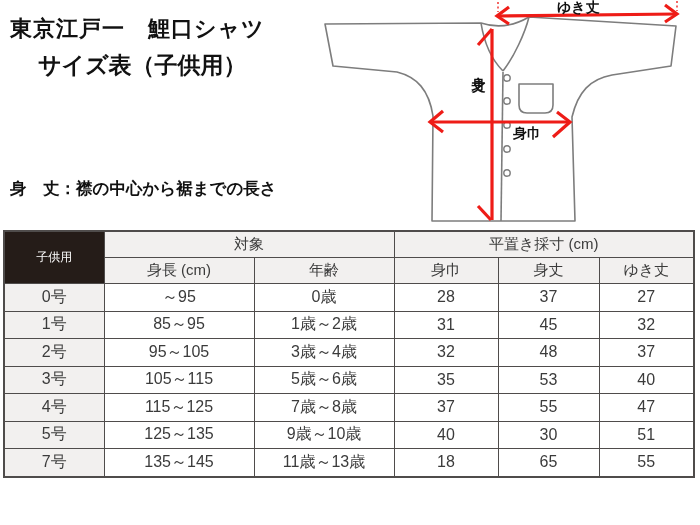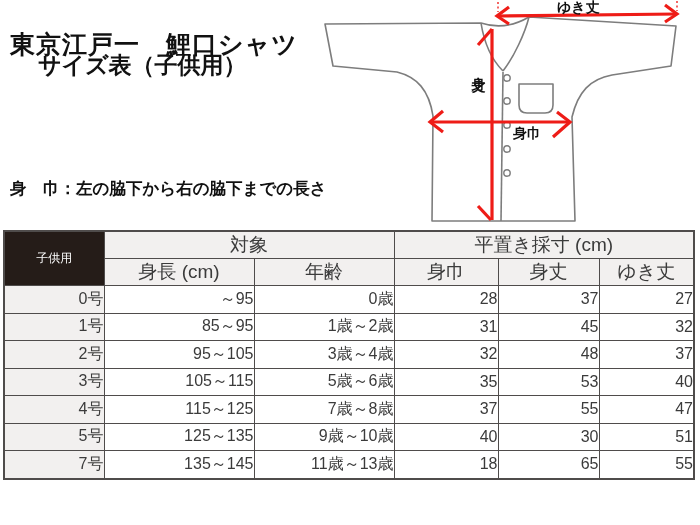--- a/index.html
+++ b/index.html
@@ -2,22 +2,22 @@
 <html><head>
 <meta charset="utf-8">
 <style>
   html,body{margin:0;padding:0;}
   body{
     width:700px;height:525px;position:relative;background:#ffffff;
     font-family:"Liberation Sans","DejaVu Sans",sans-serif;color:#111;
     overflow:hidden;
   }
   .title{
-    position:absolute;left:10px;top:28px;
-    font-size:25px;font-weight:bold;letter-spacing:1px;white-space:pre;
+    position:absolute;left:10px;top:14px;
+    font-size:22px;font-weight:bold;letter-spacing:1px;white-space:pre;
   }
   .subtitle{
     position:absolute;left:38px;top:50px;
     font-size:23px;font-weight:bold;white-space:pre;
   }
   .defs{
     position:absolute;left:10px;top:121px;
     font-size:16.5px;font-weight:bold;line-height:27px;white-space:pre;
   }
   
@@ -35,32 +35,33 @@
   
   table.size{
     position:absolute;left:3px;top:230px;width:690px;
     border-collapse:collapse;table-layout:fixed;
     border:2px solid #4f4c4b;
   }
   table.size th,table.size td{
     border:1.5px solid #4f4c4b;text-align:center;vertical-align:middle;
     padding:0;color:#3b3b3b;font-weight:normal;
   }
-  table.size thead th{background:#f2f0ef;font-size:19px;height:25px;}
+  table.size thead th{background:#f2f0ef;font-size:15px;height:25px;}
   table.size th.dark{background:#251c18;color:#ffffff;font-size:12px;}
-  table.size tbody td{background:#ffffff;font-size:16px;height:26.5px;text-align:right;}
+  table.size tbody td{background:#ffffff;font-size:16px;height:26.5px;}
   table.size tbody td.rowhead{background:#f2f0ef;}
 </style>
 </head>
 <body>
 
 <div class="title">東京江戸一　鯉口シャツ</div>
 <div class="subtitle">サイズ表（子供用）</div>
 
 <div class="defs">
+  <div>身　丈：襟の中心から裾までの長さ</div>
   <div>身　巾：左の脇下から右の脇下までの長さ</div>
   <div>ゆき丈：襟の中心から袖口までを直線で測った長さ</div>
 </div>
 
 <div class="diagram">
   <svg viewBox="0 0 400 230" width="400" height="230">
 
     <path class="outline-fill" d="M 25,24 L 181,23 Q 205,31 229,17 L 376,26 L 371,66 L 312,75
              C 290,79 278,92 272,117 L 275,221 L 132,221 L 133,116
              C 129,90 117,77 97,72 L 33,66 Z"></path>

